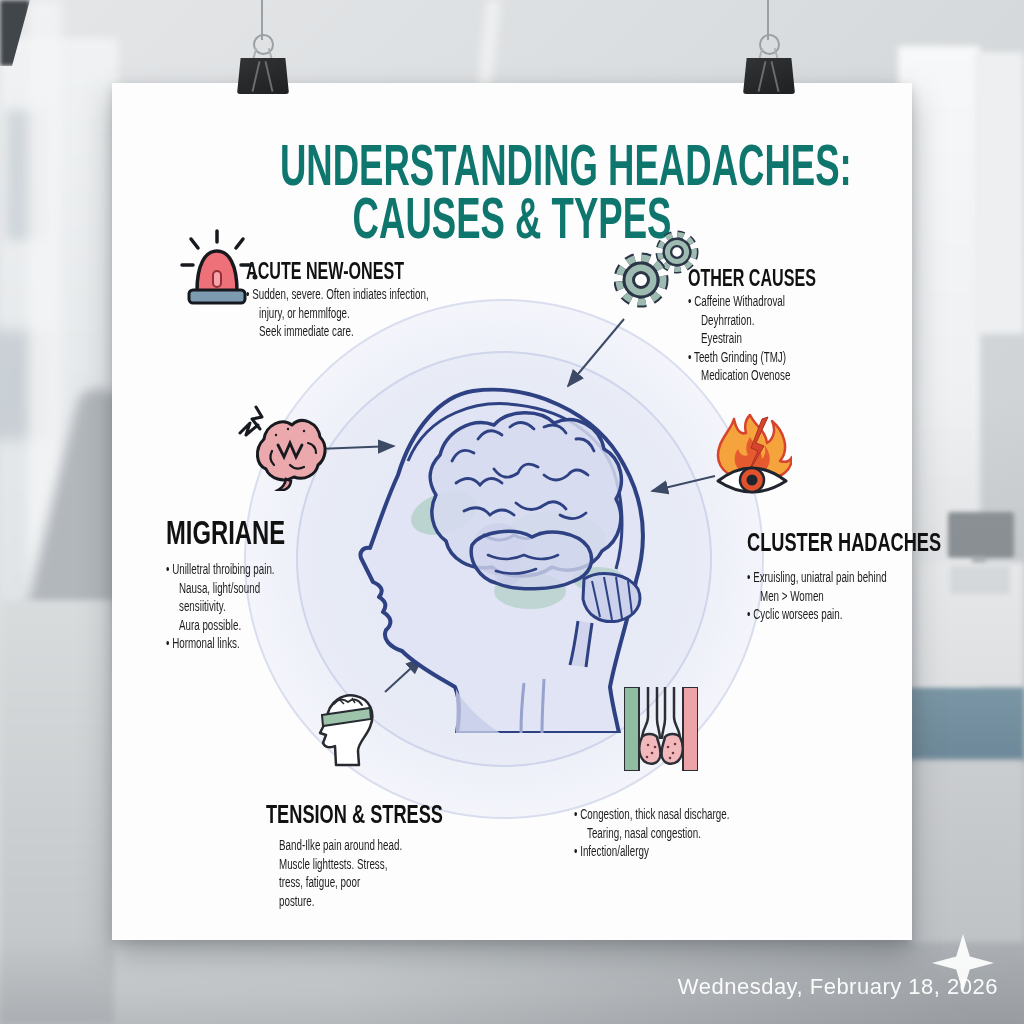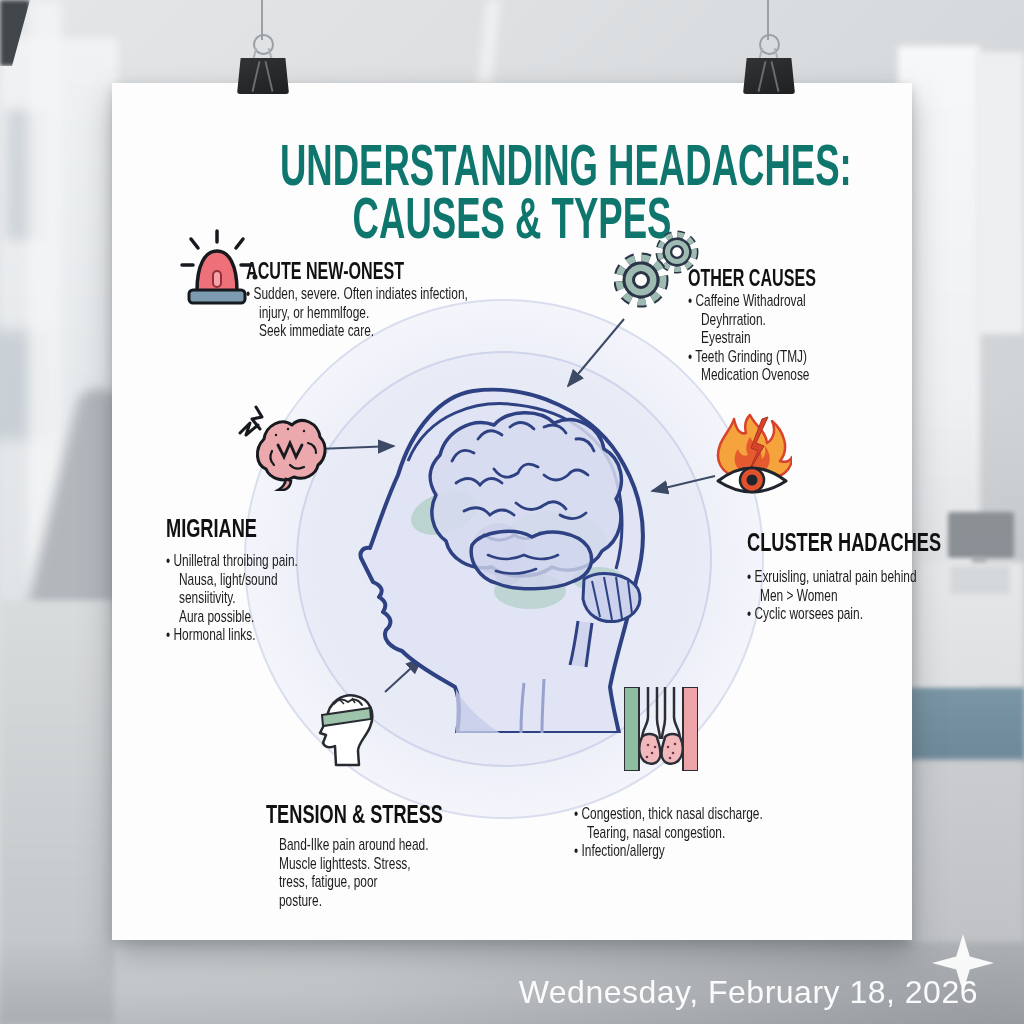--- a/index.html
+++ b/index.html
@@ -45,26 +45,26 @@
     background:radial-gradient(circle,rgba(226,230,244,.95) 0%,rgba(231,234,246,.72) 55%,rgba(238,240,249,.35) 80%,rgba(250,250,253,0) 100%);}
   .ring-inner{left:184px;top:268px;width:412px;height:412px;border-radius:50%;
     border:2px solid rgba(195,203,229,.7);background:rgba(224,228,243,.35);}
   .cond{transform-origin:left top;display:inline-block;white-space:nowrap;}
   .title{left:0;top:24px;width:800px;text-align:center;color:#0f766e;font-weight:700;font-size:58px;line-height:53px;margin-top:31px;}
   .title .cond{transform:scaleX(.63);transform-origin:center top;}
   .sec{color:#1c1c1c;margin-top:32px;}
   .sec .h{font-weight:700;font-size:23px;color:#111;}
   .sec .h .cond{transform:scaleX(.7);}
   .sec.big .h{font-size:24px;}
-  .sec .ln{font-size:17px;line-height:18.5px;text-decoration:underline;}
+  .sec .ln{font-size:14px;line-height:18.5px;text-decoration:underline;}
   .sec .ln .cond{transform:scaleX(.7);}
   .cont{padding-left:13px;}
   .icon{z-index:2;}
   
-  .date{right:46px;top:974px;color:rgba(255,255,255,.95);font-size:32px;z-index:4;letter-spacing:.5px;}
+  .date{right:26px;top:974px;color:rgba(255,255,255,.95);font-size:22px;z-index:4;letter-spacing:.5px;}
   .sparkle{left:932px;top:934px;width:62px;height:58px;background:rgba(255,255,255,.92);z-index:4;
     clip-path:polygon(50% 0%,61% 39%,100% 50%,61% 61%,50% 100%,39% 61%,0% 50%,39% 39%);filter:blur(.5px);}
 </style>
 </head>
 <body>
 
 <div id="scene">
 
   <div class="abs win-left"></div>
   <div class="abs city1"></div>
@@ -208,21 +208,21 @@
       </g>
       <g fill="#16191d">
           <circle cx="46" cy="36" r="1.2"></circle>
           <circle cx="58" cy="30" r="1.2"></circle>
           <circle cx="74" cy="32" r="1.2"></circle>
           <circle cx="84" cy="48" r="1.2"></circle>
         </g>
       <path d="M56,80 C55,86 52,89 48,91 C54,92 60,90 61,82 Z" fill="#e39ba1" stroke="#16191d" stroke-width="2.5"></path>
     </svg>
     <div class="abs sec big" style="left:54px;top:398px;">
-      <div class="h" style="font-size:26px;"><span class="cond">MIGRIANE</span></div>
+      <div class="h" style="font-size:34px;"><span class="cond">MIGRIANE</span></div>
       <div style="height:8px;"></div>
       <div class="ln"><span class="cond">• Unilletral throibing pain.</span></div>
       <div class="ln cont"><span class="cond">Nausa, light/sound</span></div>
       <div class="ln cont"><span class="cond">sensiitivity.</span></div>
       <div class="ln cont"><span class="cond">Aura possible.</span></div>
       <div class="ln"><span class="cond">• Hormonal links.</span></div>
     </div>
 
     <svg class="abs icon" style="left:600px;top:328px;" width="80" height="94" viewBox="0 0 80 94">
       <path d="M38,4 C44,16 54,20 55,32 C62,28 64,18 60,10 C72,20 78,38 68,50 C74,52 78,50 80,46 C80,60 68,68 56,66 L24,66 C10,62 2,50 8,34 C12,24 20,16 22,8 C24,18 28,24 34,22 C32,14 34,8 38,4 Z" fill="#f5a33c" stroke="#d8432b" stroke-width="2.5" stroke-linejoin="round"></path>

